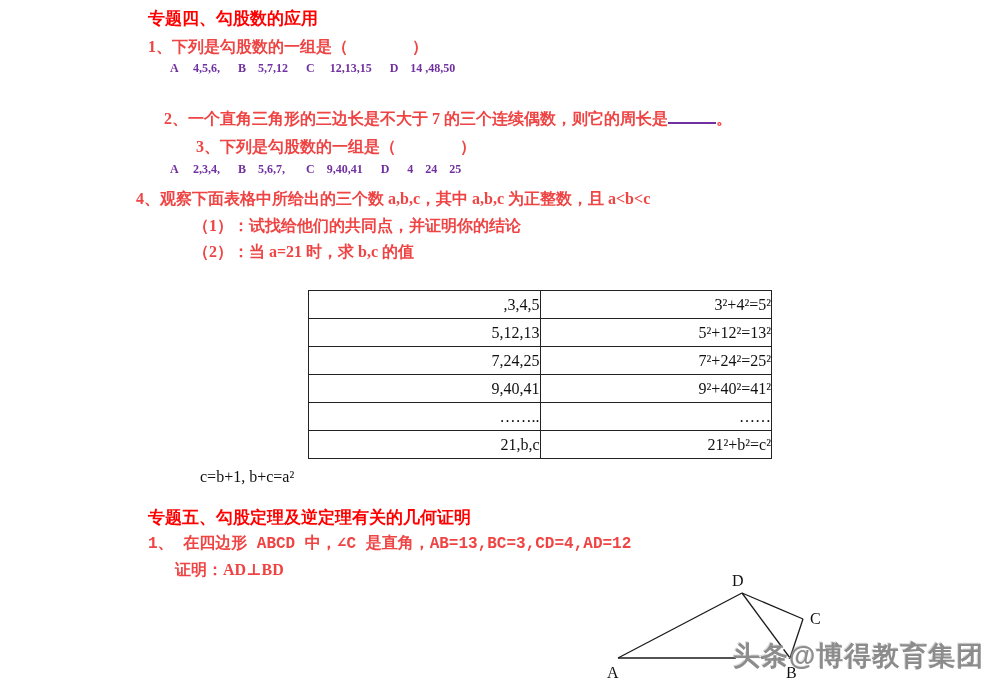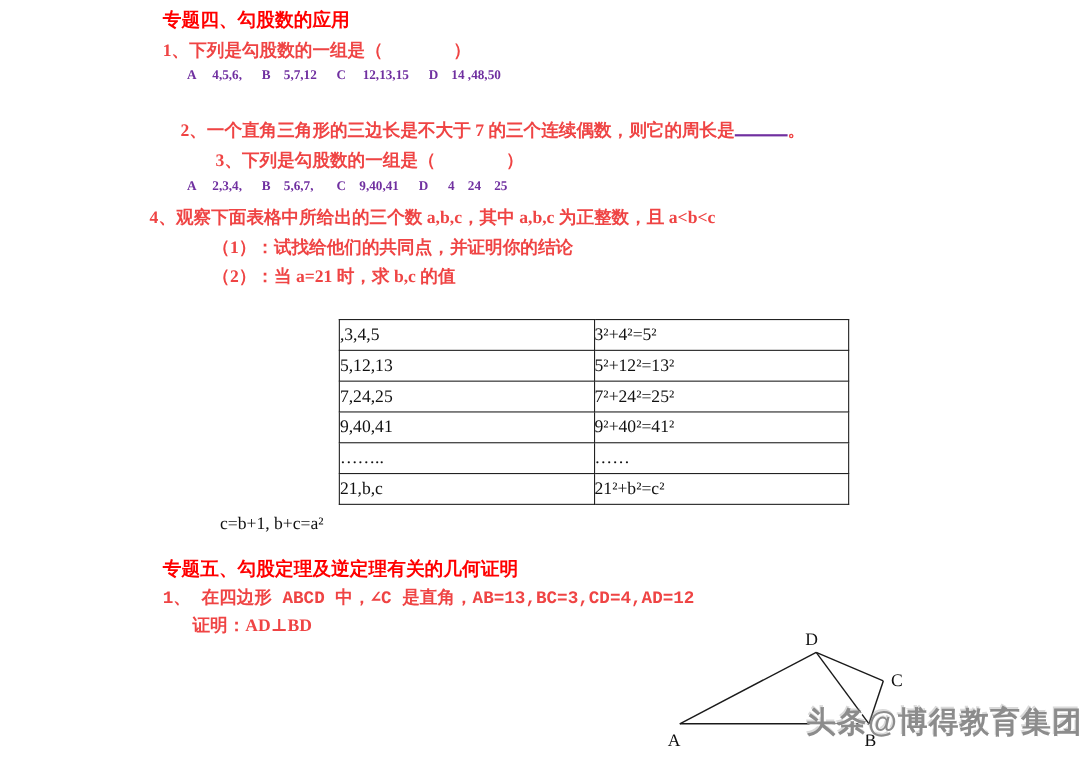--- a/index.html
+++ b/index.html
@@ -19,21 +19,21 @@
     border-bottom:2px solid #7030a0;vertical-align:baseline;
   }
   table.ptable{
     position:absolute;left:308px;top:290px;
     width:464px;height:162px;
     border-collapse:collapse;
     font-size:16px;color:#111;
   }
   table.ptable td{
     border:1px solid #222;
-    text-align:left;vertical-align:middle;
+    text-align:right;vertical-align:middle;
     width:50%;height:27px;padding:0;
   }
   .note{color:#111;font-size:16px;}
   .fig-label{font-size:16px;fill:#111;font-family:"Liberation Serif","DejaVu Serif",serif;}
   .watermark{
     color:#8c8c8c;font-weight:bold;font-size:27px;
     font-family:"Liberation Sans","DejaVu Sans",sans-serif;
     letter-spacing:1px;
     text-shadow:2px 2px 0 rgba(255,255,255,0.95), -1px -1px 0 rgba(150,150,150,0.35);
   }

